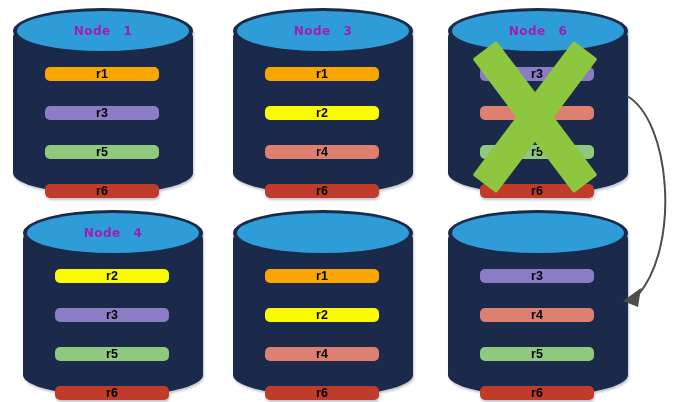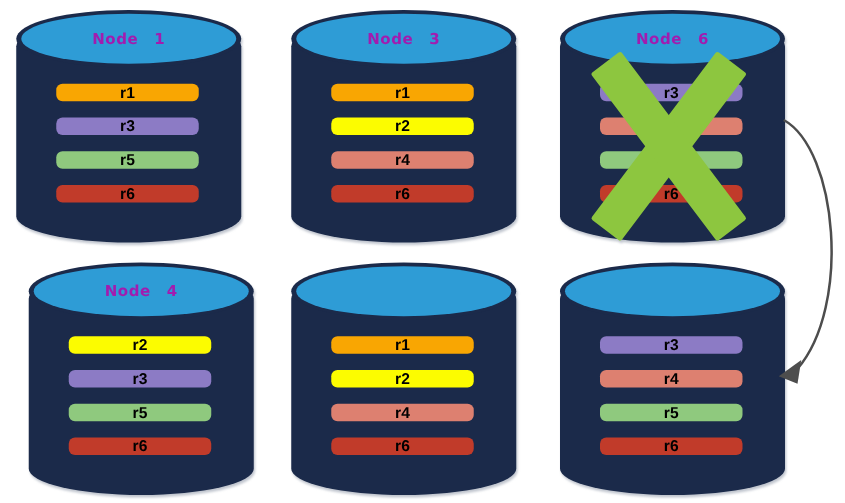--- a/index.html
+++ b/index.html
@@ -32,21 +32,21 @@
   }
   .cyl-title{
     position:absolute;left:0;top:3px;width:180px;height:40px;line-height:40px;
     text-align:center;color:#a21caf;font-weight:bold;font-size:12px;
     font-family:"DejaVu Sans",sans-serif;letter-spacing:0.5px;word-spacing:8px;
   }
   .bars{
     position:absolute;left:32px;top:59px;width:114px;
   }
   .bar{
-    height:14px;margin-bottom:13px;border-radius:5px;
+    height:14px;margin-bottom:25px;border-radius:5px;
     text-align:center;font-size:12.5px;font-weight:bold;color:#000000;
     line-height:14px;font-family:"Liberation Sans",sans-serif;
   }
   .x-mark{
     position:absolute;left:0;top:0;width:180px;height:186px;pointer-events:none;
   }
   .x-stroke{
     position:absolute;left:72px;top:25px;width:30px;height:168px;border-radius:2px;
   }
   .x-a{transform:rotate(37deg);}

